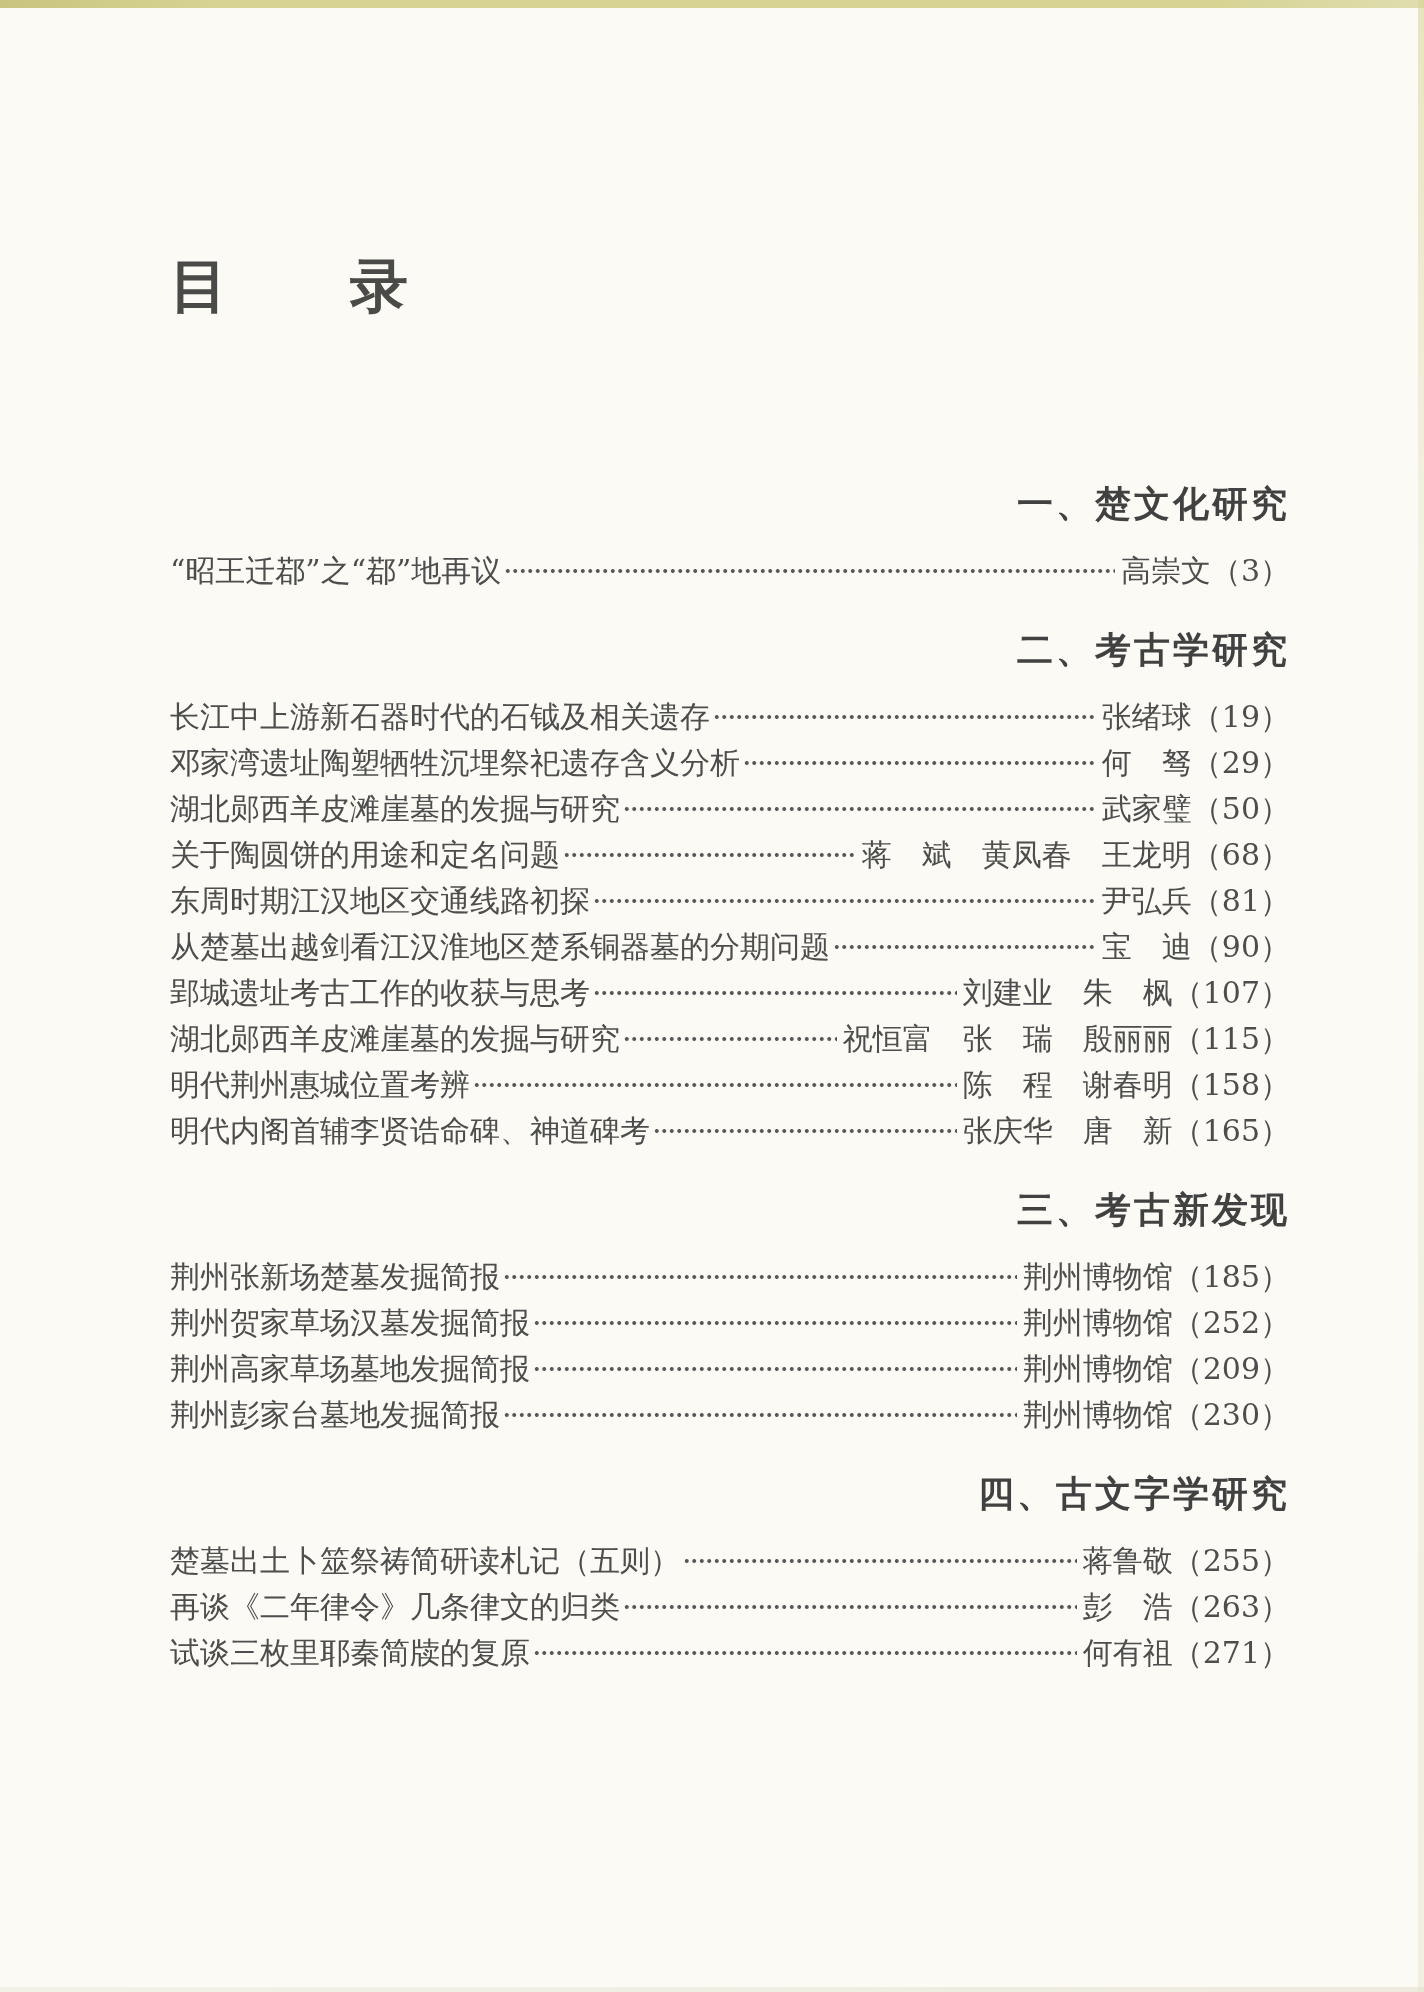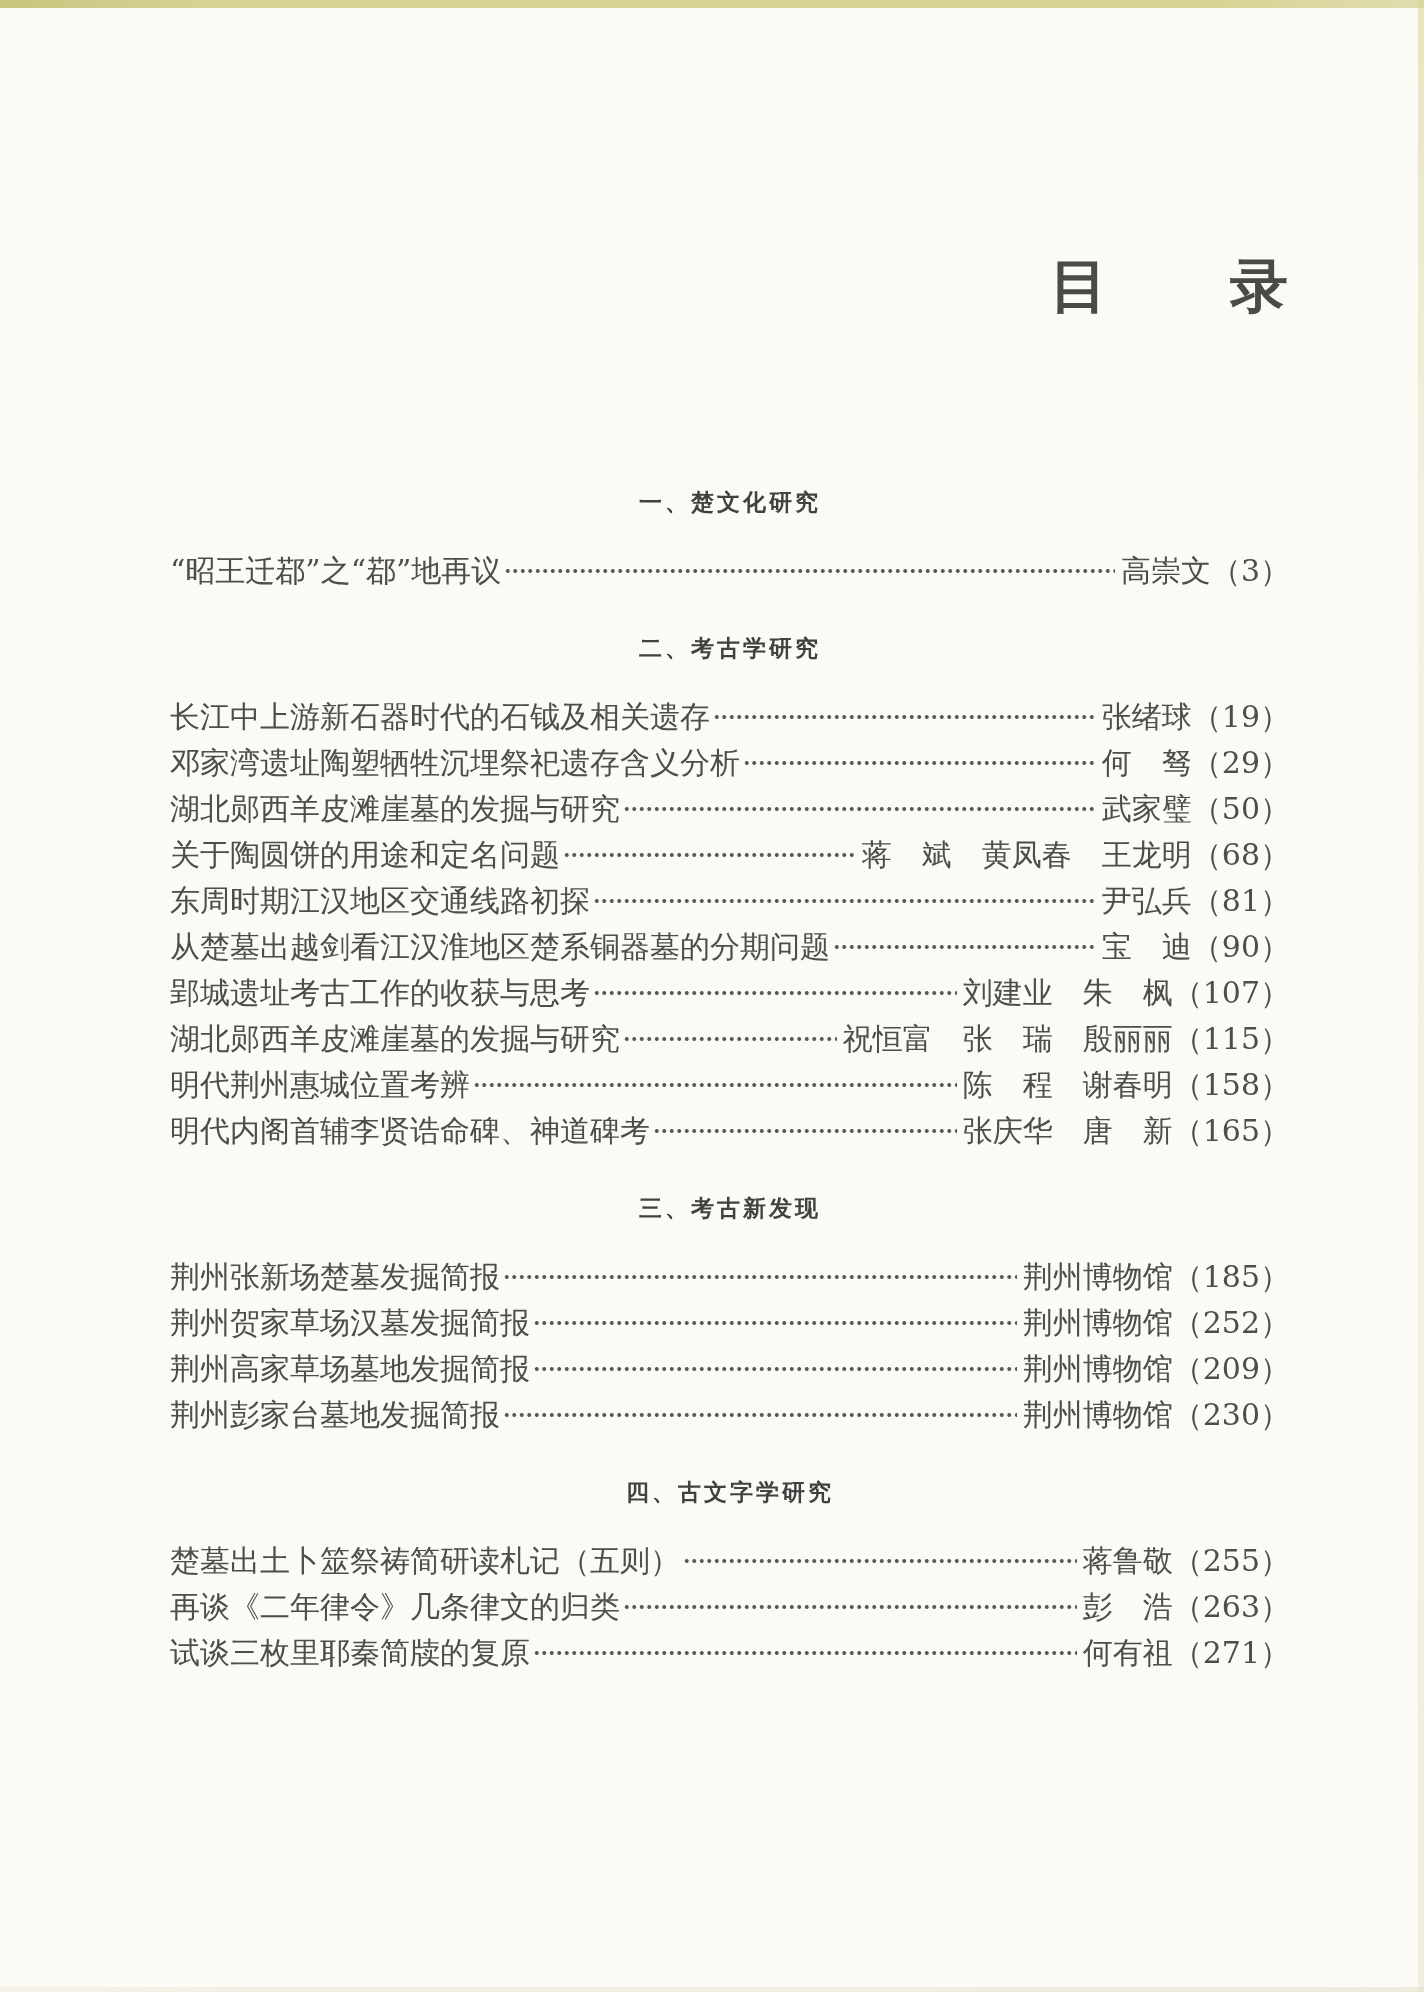--- a/index.html
+++ b/index.html
@@ -40,32 +40,32 @@
     box-sizing:border-box;
     padding:0 134px 0 170px; 
   }
   .doc-title{
     margin:246px 0 8px 0;
     font-family:"DejaVu Serif","Liberation Serif",serif;
     font-weight:700;
     font-size:58px;
     line-height:80px;
     letter-spacing:2px;
-    text-align:right;
+    text-align:left;
     color:var(--ink-title);
   }
   .toc-section:first-child .section-heading{margin-top:156px;}
   .section-heading{
     margin:34px 0 0 0;
-    font-family:Liberation Mono, monospace;
+    font-family:Liberation Sans, sans-serif;
     font-weight:700;
-    font-size:23px;
+    font-size:36px;
     line-height:44px;
     letter-spacing:3px;
-    text-align:center;
+    text-align:right;
     color:var(--ink-heading);
   }
   .entries{
     margin-top:22px;
   }
   .entry{
     display:flex;
     font-family:"DejaVu Serif","Liberation Serif",serif;
     font-size:30px;
     line-height:46px;

